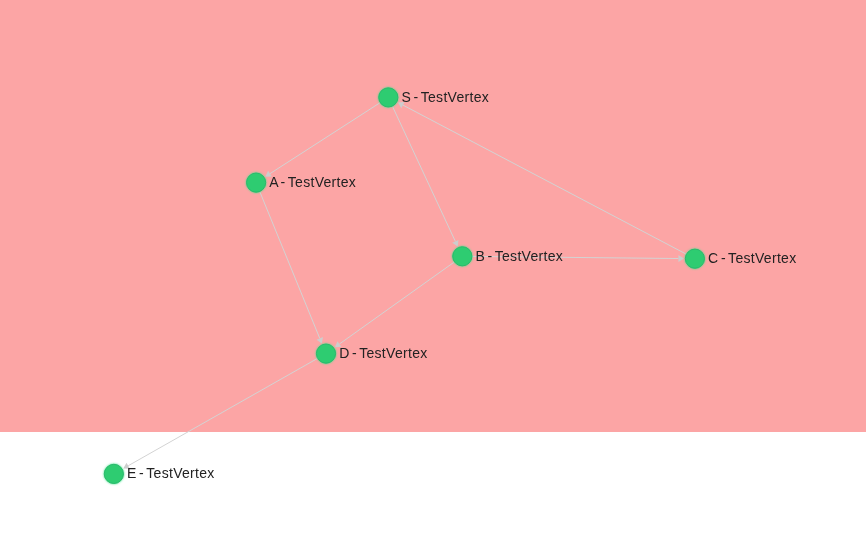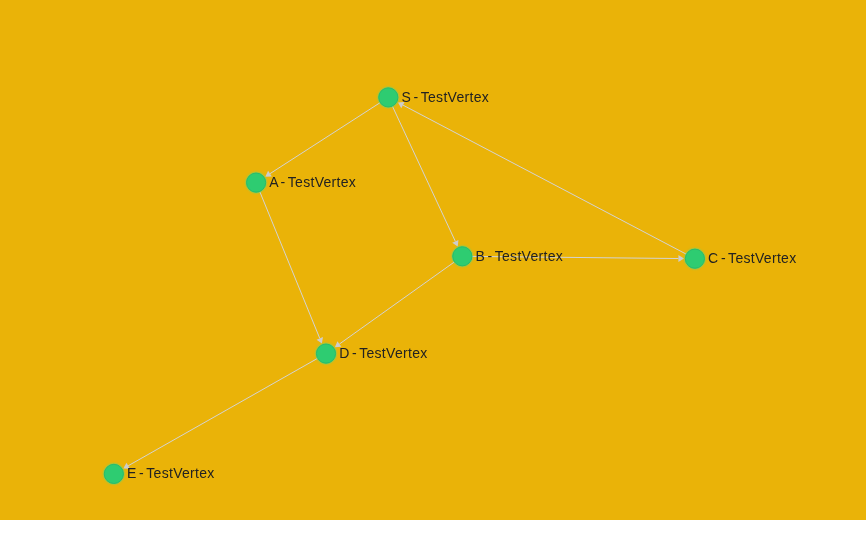--- a/index.html
+++ b/index.html
@@ -1,19 +1,19 @@
 <!DOCTYPE html>
 <html><head>
 <meta charset="utf-8">
 <title>Graph Visualization</title>
 <style>
   html,body{margin:0;padding:0;}
   body{width:866px;height:556px;background:#ffffff;overflow:hidden;
        font-family:"Liberation Sans",sans-serif;}
-  #canvas{position:relative;width:866px;height:520px;background:#eab308;}
+  #canvas{position:relative;width:866px;height:432px;background:#fca5a5;}
   svg.net{position:absolute;left:0;top:0;width:866px;height:556px;display:block;}
   .nlabel{font-family:"Liberation Sans",sans-serif;font-size:14px;
           word-spacing:-1.75px;letter-spacing:0.3px;}
   .edge-line{shape-rendering:auto;}
 </style>
 </head>
 <body>
 
 <div id="canvas">
   <svg class="net" id="net" viewBox="0 0 866 556">

